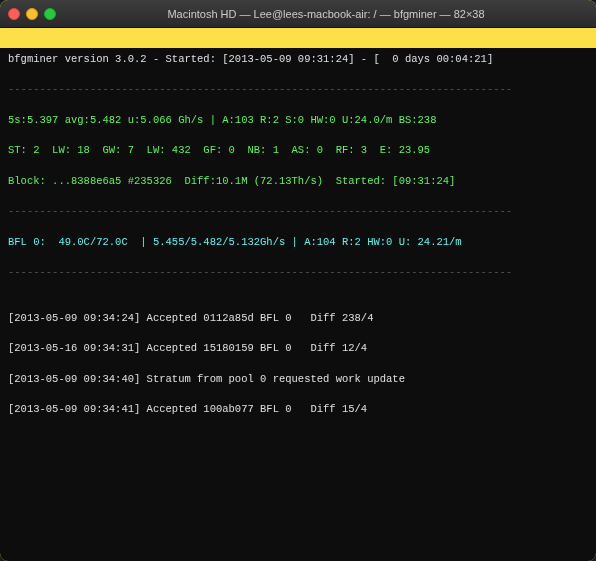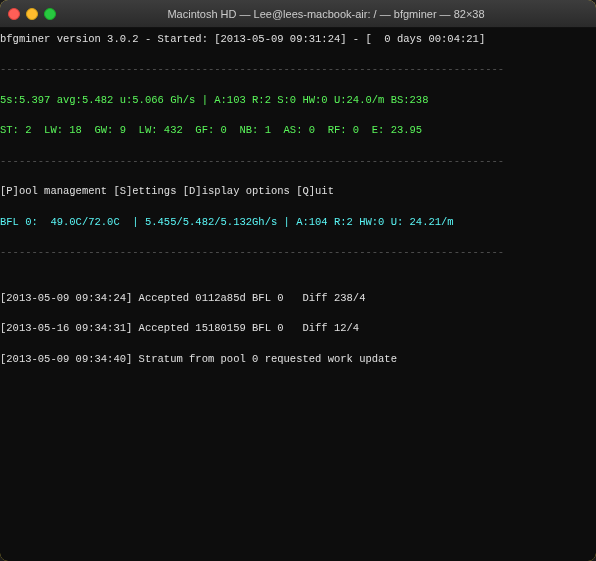--- a/index.html
+++ b/index.html
@@ -57,23 +57,24 @@
       text-align: center;
       color: #ccc;
       font-size: 11px;
       font-family: -apple-system, Arial, sans-serif;
     }
 
     .terminal-body {
       background: #0d0d0d;
       flex: 1;
       overflow: hidden;
-      padding: 4px 0;
+      padding: 4px 8px;
       display: flex;
       flex-direction: column;
+      margin-top: 20px;
     }
 
     .terminal-content {
       color: #e0e0e0;
       font-size: 10.5px;
       line-height: 1.45;
       white-space: pre;
       overflow: hidden;
     }
 
@@ -95,29 +96,30 @@
       <div class="traffic-light tl-red"></div>
       <div class="traffic-light tl-yellow"></div>
       <div class="traffic-light tl-green"></div>
     </div>
     <div class="title-text">Macintosh HD — Lee@lees-macbook-air: / — bfgminer — 82×38</div>
   </div>
   <div class="terminal-body">
     <div class="terminal-content" id="terminal-lines"><span class="terminal-line line-white">bfgminer version 3.0.2 - Started: [2013-05-09 09:31:24] - [  0 days 00:04:21]</span>
 <span class="terminal-line line-separator">--------------------------------------------------------------------------------</span>
 <span class="terminal-line line-green">5s:5.397 avg:5.482 u:5.066 Gh/s | A:103 R:2 S:0 HW:0 U:24.0/m BS:238</span>
-<span class="terminal-line line-green">ST: 2  LW: 18  GW: 9  LW: 432  GF: 0  NB: 1  AS: 0  RF: 0  E: 23.95</span>
+<span class="terminal-line line-green">ST: 2  LW: 18  GW: 7  LW: 432  GF: 0  NB: 1  AS: 0  RF: 3  E: 23.95</span>
+<span class="terminal-line line-green">Block: ...8388e6a5 #235326  Diff:10.1M (72.13Th/s)  Started: [09:31:24]</span>
 <span class="terminal-line line-separator">--------------------------------------------------------------------------------</span>
-<span class="terminal-line line-white">[P]ool management [S]ettings [D]isplay options [Q]uit</span>
 <span class="terminal-line line-cyan">BFL 0:  49.0C/72.0C  | 5.455/5.482/5.132Gh/s | A:104 R:2 HW:0 U: 24.21/m</span>
 <span class="terminal-line line-separator">--------------------------------------------------------------------------------</span>
 <span class="terminal-line line-white"></span>
 <span class="terminal-line line-white">[2013-05-09 09:34:24] Accepted 0112a85d BFL 0   Diff 238/4</span>
 <span class="terminal-line line-white">[2013-05-16 09:34:31] Accepted 15180159 BFL 0   Diff 12/4</span>
 <span class="terminal-line line-white">[2013-05-09 09:34:40] Stratum from pool 0 requested work update</span>
+<span class="terminal-line line-white">[2013-05-09 09:34:41] Accepted 100ab077 BFL 0   Diff 15/4</span>
 
 
 
 
 
 
 
 
 
 

